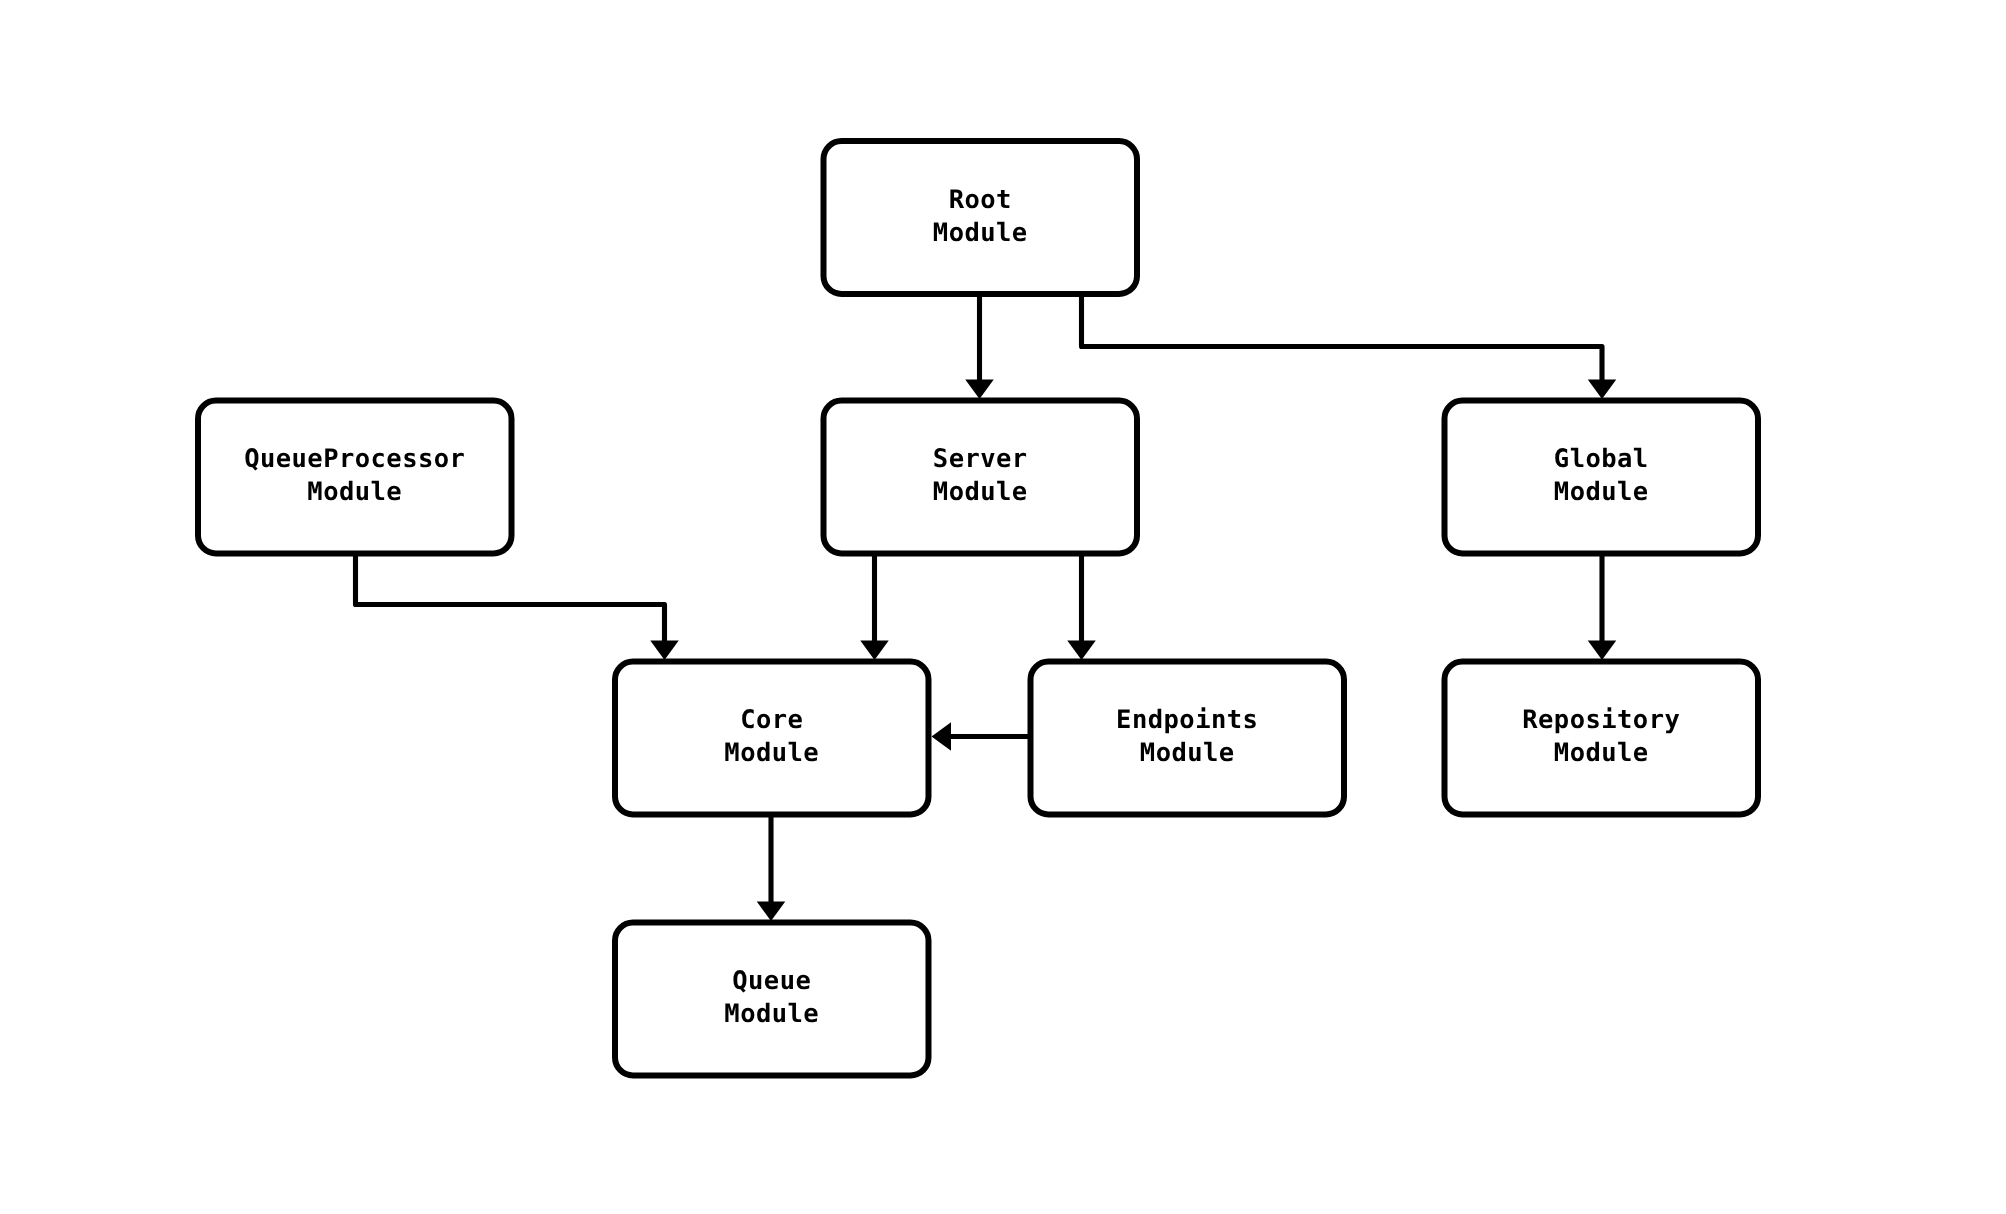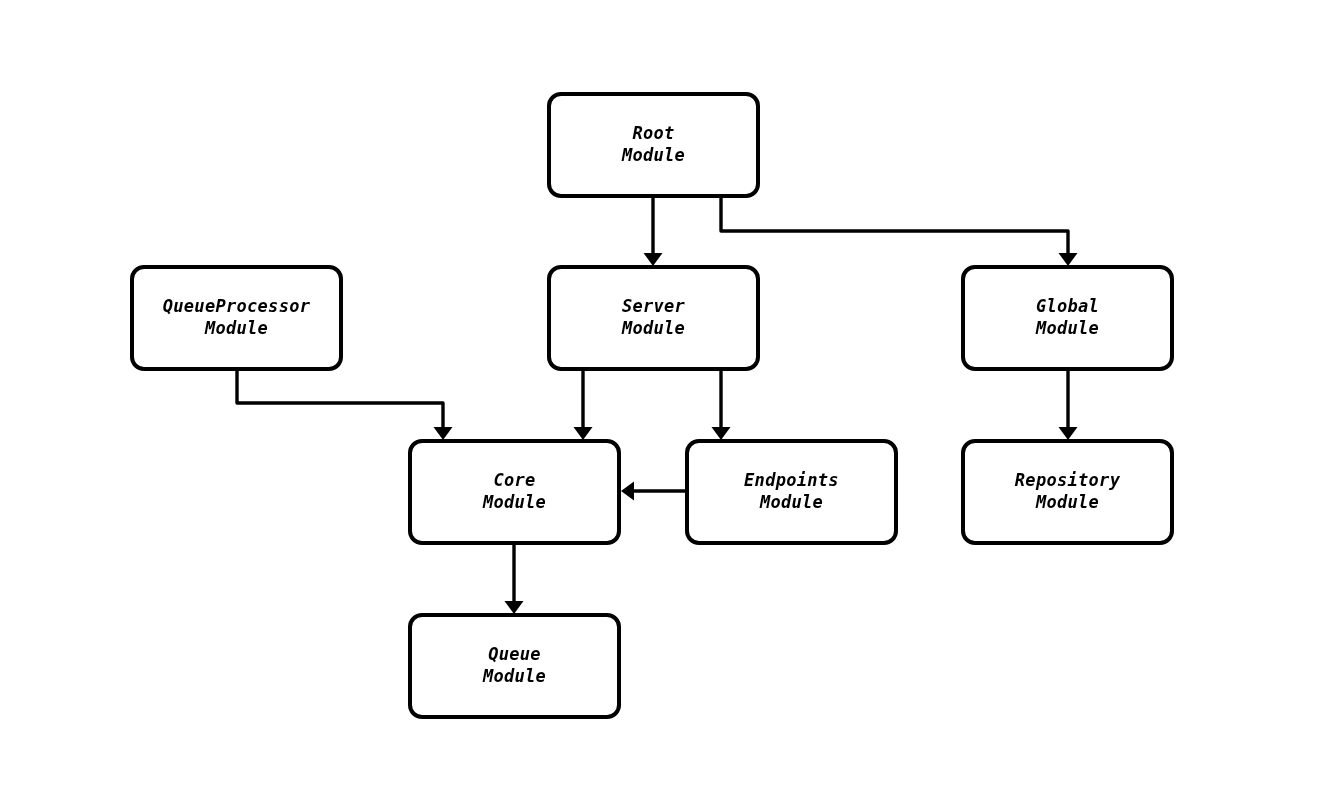--- a/index.html
+++ b/index.html
@@ -12,21 +12,20 @@
     width: 1337px;
     height: 809px;
     font-family: "DejaVu Sans Mono", "Liberation Mono", monospace;
     overflow: hidden;
   }
   #diagram-canvas {
     position: relative;
     width: 1198px;
     height: 809px;
     background: #ffffff;
-    font-style: italic;
   }
   #diagram-svg {
     position: absolute;
     top: 0;
     left: 0;
     width: 1337px;
     height: 809px;
     display: block;
   }
   .node-box {

